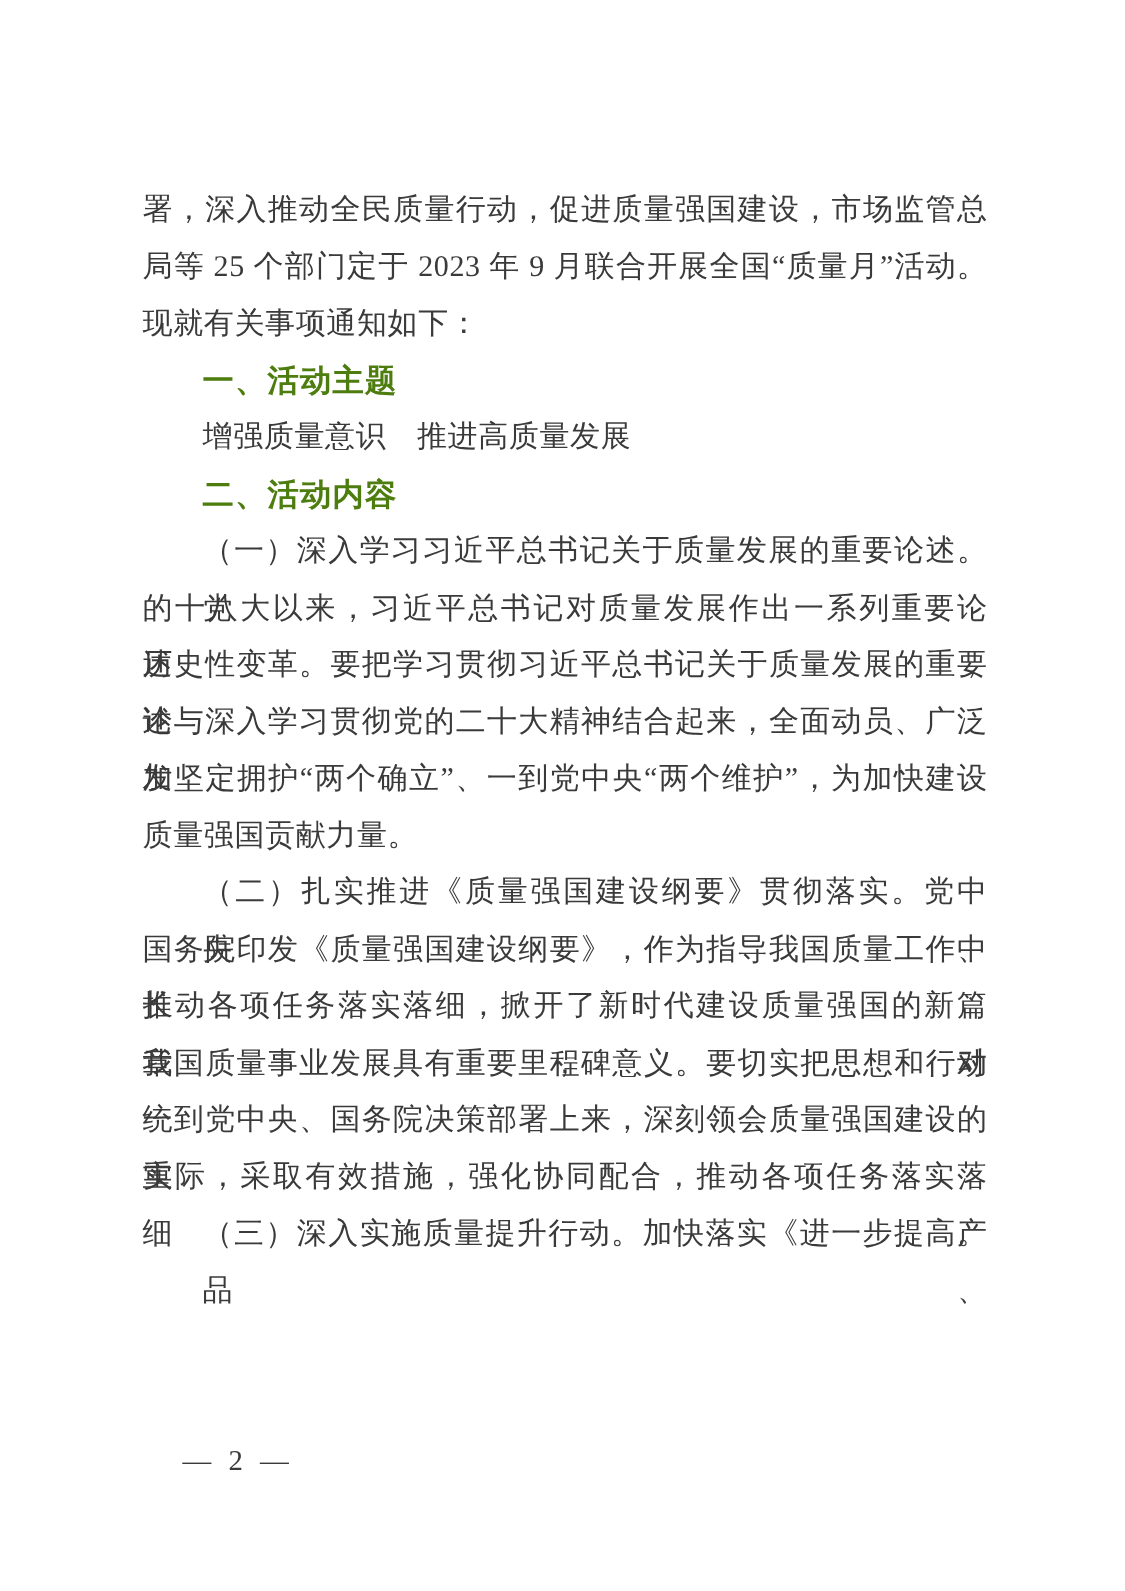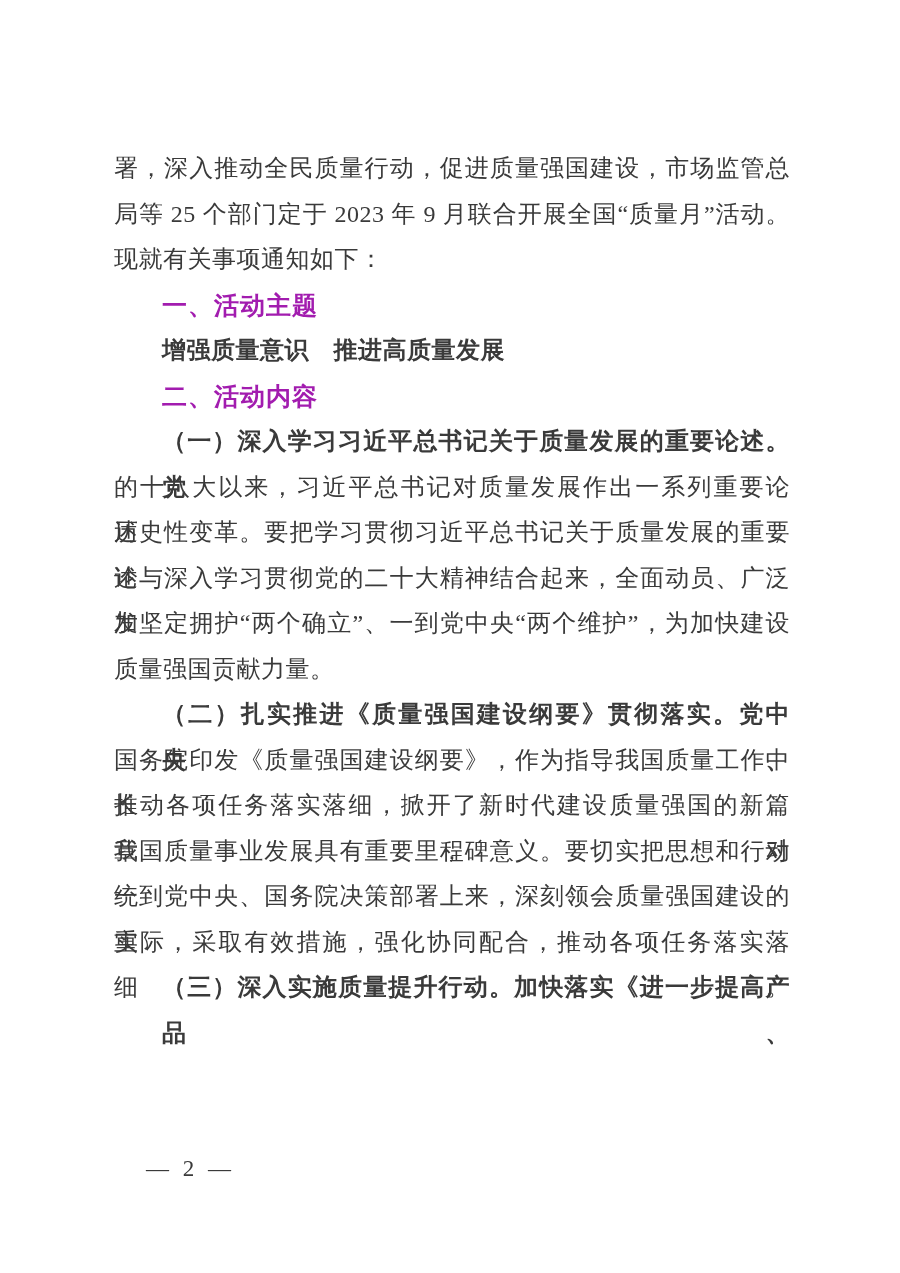--- a/index.html
+++ b/index.html
@@ -31,27 +31,26 @@
     text-align: justify;
     text-align-last: left;
     white-space: normal;
     letter-spacing: 0.5px;
   }
   .line.fill {
     text-align-last: justify;
   }
   .line.indent {
     padding-left: 48px;
-    font-weight: bold;
   }
   .line.heading {
     font-family: "Liberation Sans", sans-serif;
     font-weight: 700;
     font-size: 25px;
-    color: #a21caf;
+    color: #4d7c0f;
     letter-spacing: 1px;
   }
   .page-number {
     position: absolute;
     left: 146px;
     top: 1146px;
     height: 45px;
     line-height: 45px;
     font-size: 23px;
     letter-spacing: 4px;

